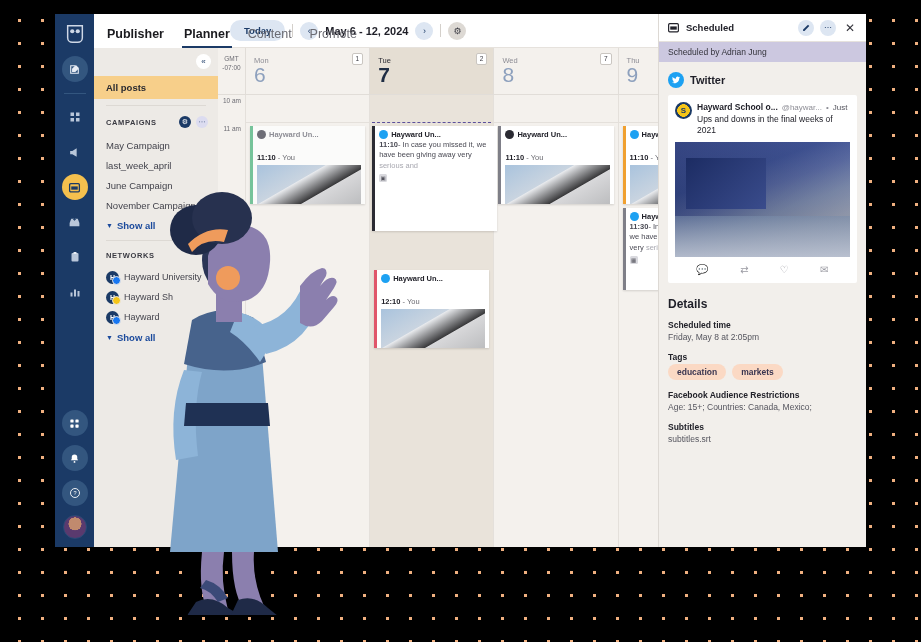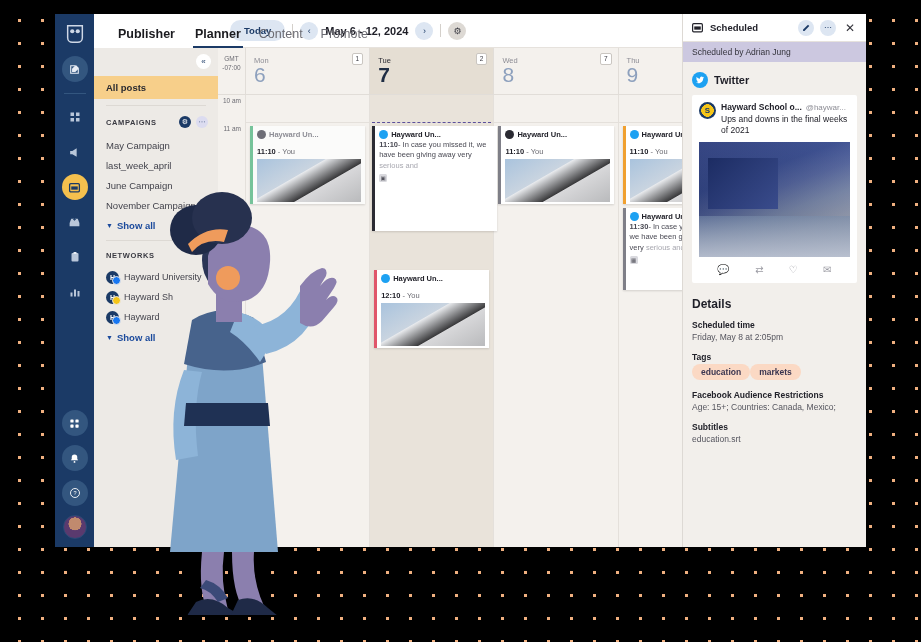--- a/index.html
+++ b/index.html
@@ -50,21 +50,21 @@
   .avatar-img {
     width: 24px; height: 24px; border-radius: 50%;
     background: radial-gradient(circle at 50% 36%, #c08a6e 0 36%, #5a3a6e 37% 100%);
     border: 1px solid #2a4a76;
   }
 
   
   .leftcol { width: 124px; flex: none; display: flex; flex-direction: column; background: #edeae6; }
   .topbar {
     height: 34px; background: #ffffff; display: flex; align-items: flex-end;
-    padding-left: 15px; gap: 0px; flex: none;
+    padding-left: 4px; gap: 0px; flex: none;
   }
   .tab {
     font-size: 12.5px; color: #6b6b72; padding: 0 9px 7px 9px;
     position: relative; white-space: nowrap;
   }
   .tab.bold { font-weight: bold; color: #1b1b1f; }
   .tab.active::after {
     content: ""; position: absolute; left: 7px; right: 7px; bottom: 0;
     height: 2.5px; background: #1b3a66;
   }
@@ -179,21 +179,21 @@
   .ev.purple { border-left-color: #6e5ec0; }
   .ev-head { display: flex; align-items: center; gap: 3px; }
   .tw-ico {
     width: 9px; height: 9px; border-radius: 50%; background: #1da1f2; flex: none;
     display: flex; align-items: center; justify-content: center;
   }
   .tw-ico.dark { background: #2b2b33; }
   .tw-ico.grey { background: #6f6f78; }
   .ev-title { font-size: 7.5px; font-weight: bold; color: #22222a; white-space: nowrap; overflow: hidden; }
   .ev-title.muted { color: #8d8d95; }
-  .ev-time { font-size: 7.5px; color: #6b6b72; margin-top: 8px; }
+  .ev-time { font-size: 7.5px; color: #6b6b72; margin-top: 14px; }
   .ev-time b { color: #22222a; }
   .ev-text { font-size: 7.5px; color: #4a4a54; line-height: 1.38; margin-top: 1px; }
   .ev-text .fade { color: #a8a8b0; }
   .ev-thumb {
     margin-top: 3px; height: 43px; width: 100%;
     background: linear-gradient(150deg, #a9c3dd 0%, #c9d4e0 38%, #e7e9ec 39%, #3a3a3c 62%, #d8d8da 63%, #b9babc 100%);
   }
   .ev-foot { display: flex; gap: 3px; margin-top: 3px; align-items: center; }
   .f-ico {
     width: 8px; height: 8px; border-radius: 1.5px; background: #d9d9de;
@@ -203,21 +203,21 @@
   .f-ico.red { background: #e0566a; color: #fff; border-radius: 50%; }
   .f-ico.orange { background: #f0a030; color: #fff; }
   .f-ico.blueline { background: #ffffff; border: 1px solid #6e5ec0; color: #6e5ec0; }
   .dashline {
     position: absolute; left: 2px; right: 2px; top: 0px; height: 0;
     border-top: 1.5px dashed #5c4f9a;
   }
 
   
   .rightpanel {
-    position: absolute; right: 0; top: 0; width: 184px; height: 100%;
+    position: absolute; right: 0; top: 0; width: 208px; height: 100%;
     background: #f2efeb; border-left: 1px solid #ddd9d4;
     display: flex; flex-direction: column; z-index: 6;
   }
   .rp-head {
     height: 28px; background: #ffffff; display: flex; align-items: center;
     padding: 0 8px; gap: 6px; flex: none; border-bottom: 1px solid #e6e2dd;
   }
   .rp-title { font-size: 9.5px; font-weight: bold; color: #22222a; flex: 1 1 auto; }
   .rp-icobtn {
     width: 16px; height: 16px; border-radius: 50%; background: #dde6f2;
@@ -262,21 +262,21 @@
   .tw-img::after {
     content: ""; position: absolute; left: 6%; top: 14%; width: 46%; height: 44%;
     background: linear-gradient(135deg, #1c2c63, #3a4c8c);
   }
   .tw-actions { display: flex; justify-content: space-around; margin-top: 7px; padding: 0 6px 1px; }
   .tw-act { font-size: 10px; color: #9a9aa2; }
 
   .details-h { font-size: 12px; font-weight: bold; color: #1f1f28; margin: 14px 0 9px; }
   .d-lbl { font-size: 8.5px; font-weight: bold; color: #22222a; margin-bottom: 2px; }
   .d-val { font-size: 8.5px; color: #55555e; margin-bottom: 10px; }
-  .tag-row { display: flex; margin-bottom: 10px; }
+  .tag-row { display: flex; gap: 6px; margin-bottom: 10px; }
   .tag {
     background: #fbd9c4; color: #3a3550; font-size: 8.5px; font-weight: bold;
     border-radius: 9px; padding: 3px 9px;
   }
 
   
   .illus { position: absolute; left: 150px; top: 160px; width: 230px; height: 455px; z-index: 8; pointer-events: none; }
 </style>
 </head>
 <body>
@@ -669,21 +669,21 @@
       <div class="d-lbl">Tags</div>
       <div class="tag-row">
         <span class="tag">education</span>
         <span class="tag">markets</span>
       </div>
 
       <div class="d-lbl">Facebook Audience Restrictions</div>
       <div class="d-val">Age: 15+; Countries: Canada, Mexico;</div>
 
       <div class="d-lbl">Subtitles</div>
-      <div class="d-val">education.srt</div>
+      <div class="d-val">subtitles.srt</div>
     </div>
   </div>
 </div>
 
 <svg class="illus" viewBox="0 0 230 455">
 
   <path d="M38 195 L112 195 L128 392 L20 392 Z" fill="#7ea4c9"></path>
 
   <path d="M34 210 q-16 40 -8 90 l22 -4 q-6 -48 4 -84 z" fill="#8db4d8"></path>
 

